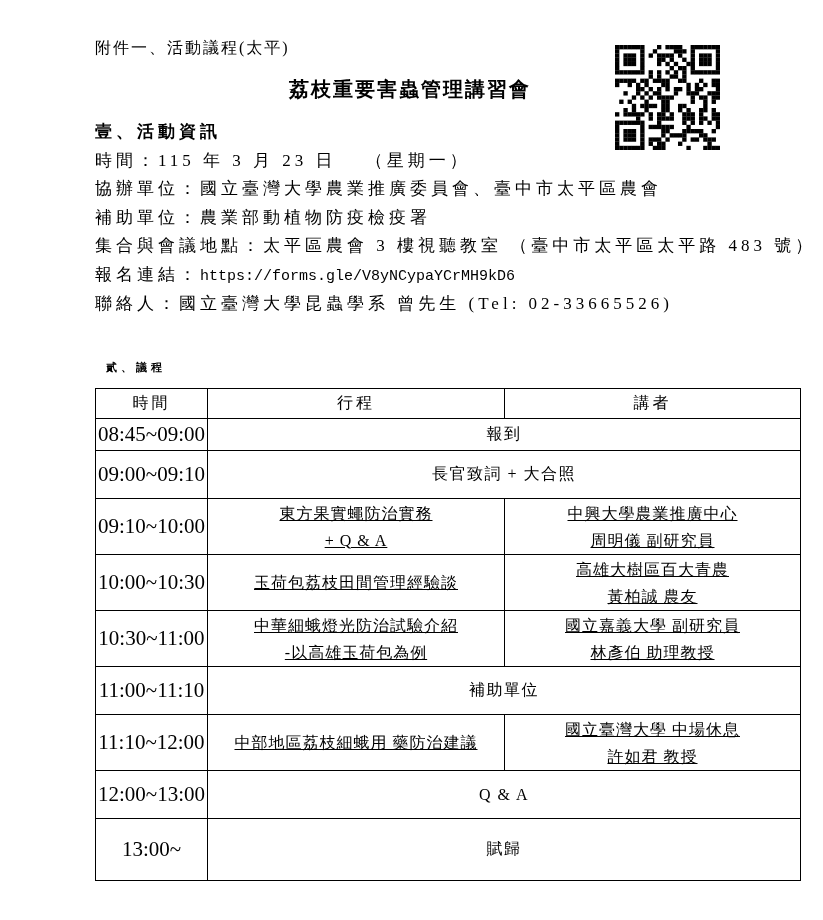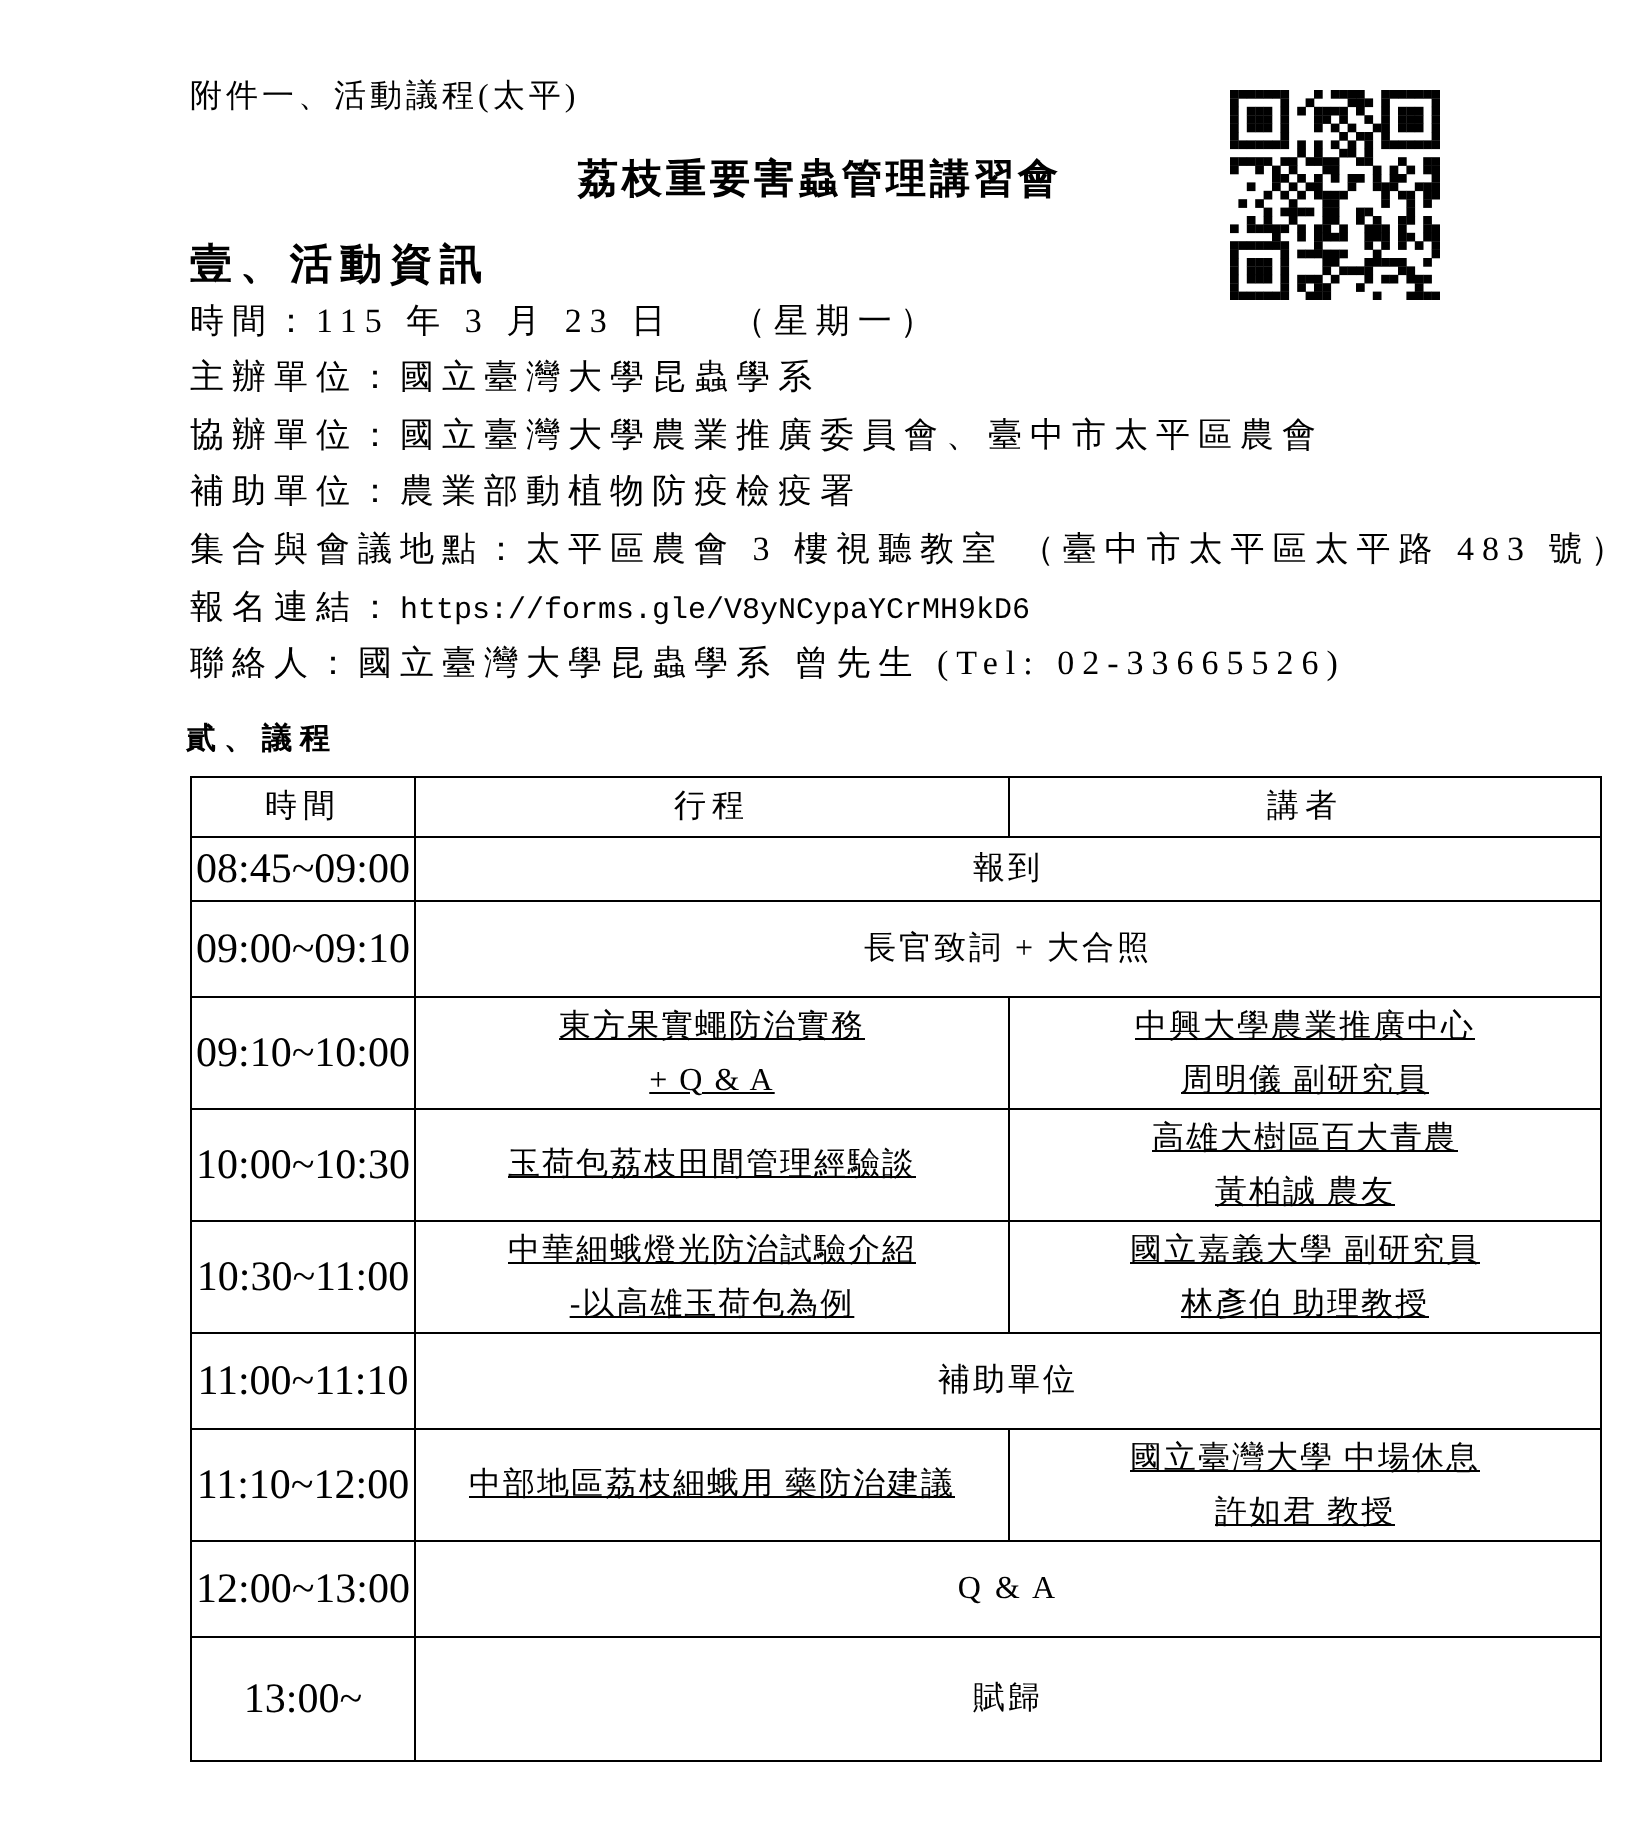--- a/index.html
+++ b/index.html
@@ -25,35 +25,35 @@
     font-size: 20px; font-weight: bold; letter-spacing: 2px;
     display: inline-block;
   }
   .qr {
     position: absolute; left: 615px; top: 45px;
     width: 105px; height: 105px;
   }
 
   .info-block { position: absolute; left: 95px; top: 118px; }
   .sec-heading {
-    font-size: 21px; font-weight: bold; letter-spacing: 4px;
+    font-size: 17px; font-weight: bold; letter-spacing: 4px;
     height: 28.6px; line-height: 28.6px; white-space: nowrap;
   }
   .info-line {
     font-size: 17px; letter-spacing: 4px;
     height: 28.6px; line-height: 28.6px; white-space: nowrap;
   }
   .url {
     font-family: "Liberation Mono", "DejaVu Sans Mono", monospace;
     font-size: 15px; letter-spacing: 0;
   }
 
   .agenda-heading {
-    position: absolute; left: 93px; top: 360px;
-    font-size: 15px; font-weight: bold; letter-spacing: 4px;
+    position: absolute; left: 106px; top: 360px;
+    font-size: 11px; font-weight: bold; letter-spacing: 4px;
   }
 
   table.agenda {
     position: absolute; left: 63px; top: 388px;
     width: 705px;
     border-collapse: collapse; table-layout: fixed; margin-left: 32px;
   }
   .agenda th, .agenda td {
     border: 1px solid #000;
     text-align: center; vertical-align: middle;
@@ -389,21 +389,20 @@
       <rect x="71.40" y="100.80" width="4.35" height="4.35"></rect>
       <rect x="88.20" y="100.80" width="4.35" height="4.35"></rect>
       <rect x="92.40" y="100.80" width="4.35" height="4.35"></rect>
       <rect x="96.60" y="100.80" width="4.35" height="4.35"></rect>
       <rect x="100.80" y="100.80" width="4.35" height="4.35"></rect>
     </svg>
 
   <div class="info-block">
     <div class="sec-heading">壹、活動資訊</div>
     <div class="info-line">時間：115 年 3 月 23 日 　（星期一）</div>
-    <div class="info-line">主辦單位：國立臺灣大學昆蟲學系</div>
     <div class="info-line">協辦單位：國立臺灣大學農業推廣委員會、臺中市太平區農會</div>
     <div class="info-line">補助單位：農業部動植物防疫檢疫署</div>
     <div class="info-line">集合與會議地點：太平區農會 3 樓視聽教室 （臺中市太平區太平路 483 號）</div>
     <div class="info-line">
       <span>報名連結：</span><span class="url">https://forms.gle/V8yNCypaYCrMH9kD6</span>
     </div>
     <div class="info-line">聯絡人：國立臺灣大學昆蟲學系 曾先生 (Tel: 02-33665526)</div>
   </div>
 
   <div class="agenda-heading">貳、議程</div>

